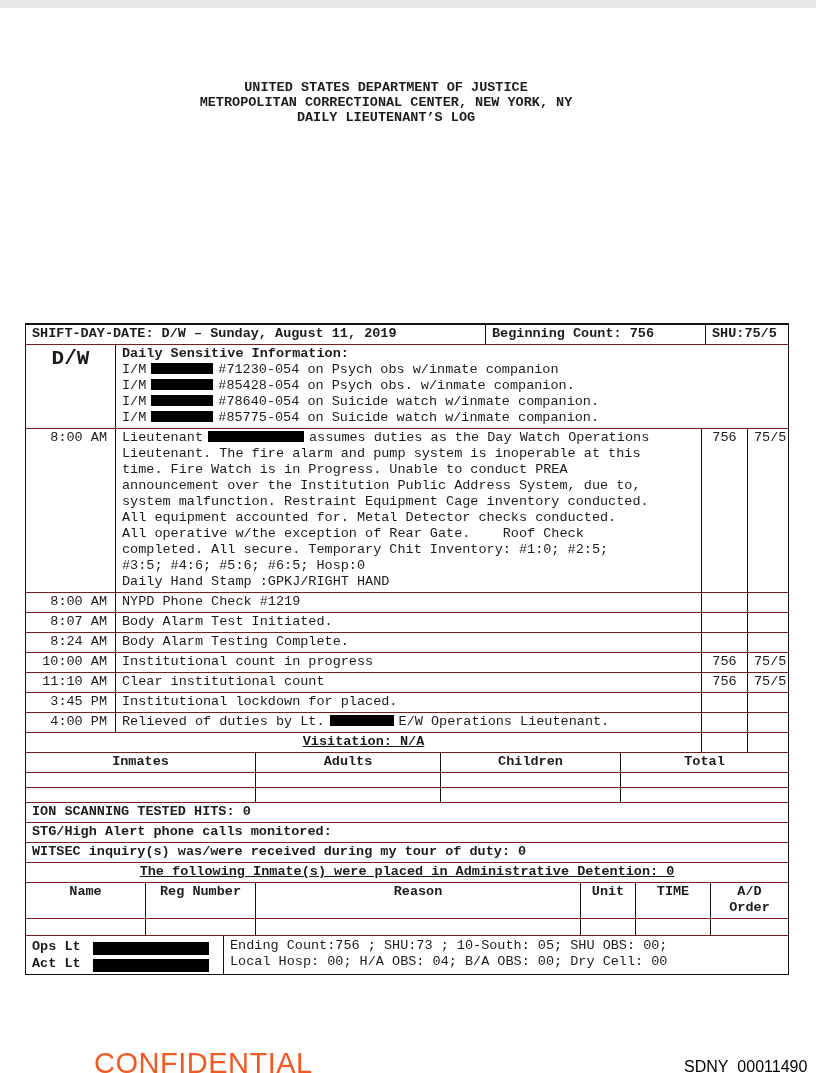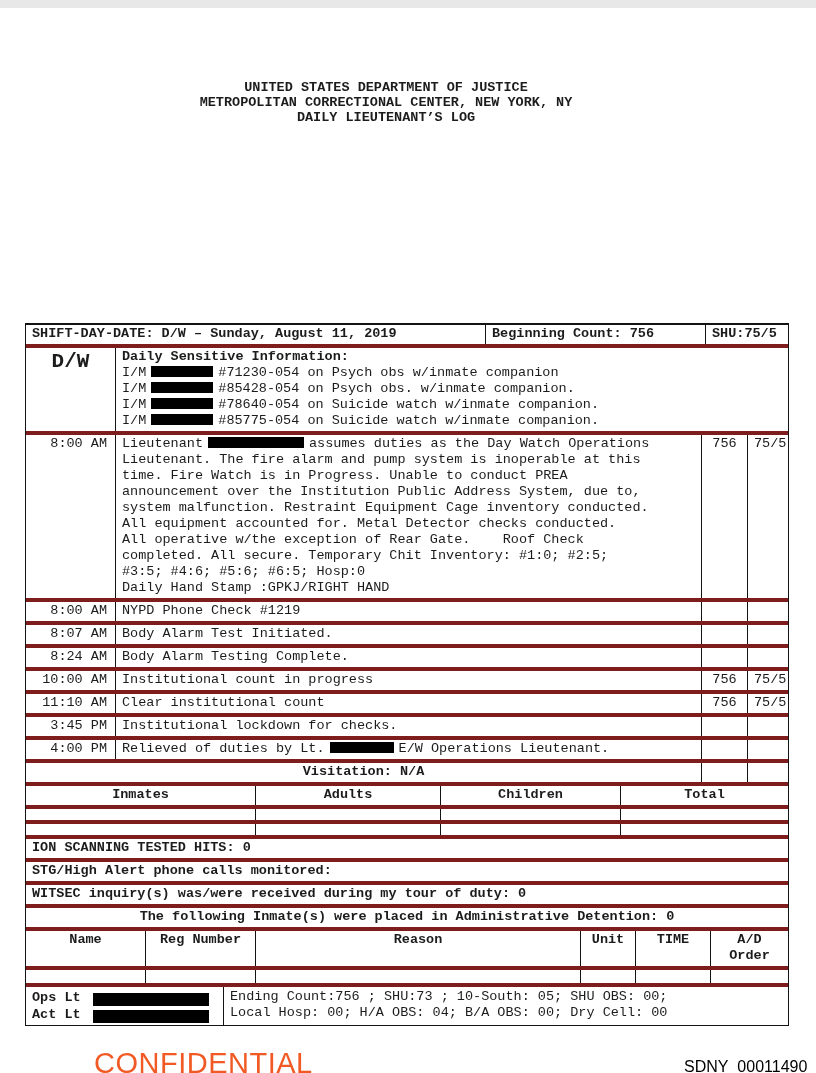--- a/index.html
+++ b/index.html
@@ -27,26 +27,26 @@
     line-height: 15px;
   }
   .form {
     position: absolute;
     left: 25px; top: 315px;
     width: 764px;
     border: 1px solid #141414;
     border-top-width: 2px;
     background: #fff;
   }
-  .row { display: flex; border-bottom: 4px solid #7f1d1d; align-items: stretch; }
+  .row { display: flex; border-bottom: 1px solid #7f1d1d; align-items: stretch; }
   .row:last-child { border-bottom: none; }
   .cell { border-right: 1px solid #141414; padding: 1px 6px 2px; min-width: 0; overflow: hidden; }
   .cell:last-child { border-right: none; }
   .bold { font-weight: bold; }
-  .center { text-align: center; }
+  .center { text-align: center; text-decoration: underline; }
   .prewrap { white-space: pre-wrap; }
 
   .c-shift { flex: 0 0 460px; }
   .c-begin { flex: 0 0 220px; }
   .c-shuhdr { flex: 1; }
 
   .c-watch { flex: 0 0 90px; font-size: 21px; line-height: 23px; font-weight: bold; text-align: center; padding-top: 2px; }
   .c-time  { flex: 0 0 90px; text-align: right; padding-right: 8px; }
   .c-main  { flex: 1 1 auto; }
   .c-count { flex: 0 0 46px; text-align: center; }
@@ -181,21 +181,21 @@
 
     <div class="row">
       <div class="cell c-time">11:10 AM</div>
       <div class="cell c-main">Clear institutional count</div>
       <div class="cell c-count">756</div>
       <div class="cell c-shu">75/5</div>
     </div>
 
     <div class="row">
       <div class="cell c-time">3:45 PM</div>
-      <div class="cell c-main">Institutional lockdown for checks.</div>
+      <div class="cell c-main">Institutional lockdown for placed.</div>
       <div class="cell c-count"></div>
       <div class="cell c-shu"></div>
     </div>
 
     <div class="row">
       <div class="cell c-time">4:00 PM</div>
       <div class="cell c-main"><span>Relieved of duties by Lt.</span><span class="redaction r-duty"></span><span>E/W Operations Lieutenant.</span></div>
       <div class="cell c-count"></div>
       <div class="cell c-shu"></div>
     </div>

